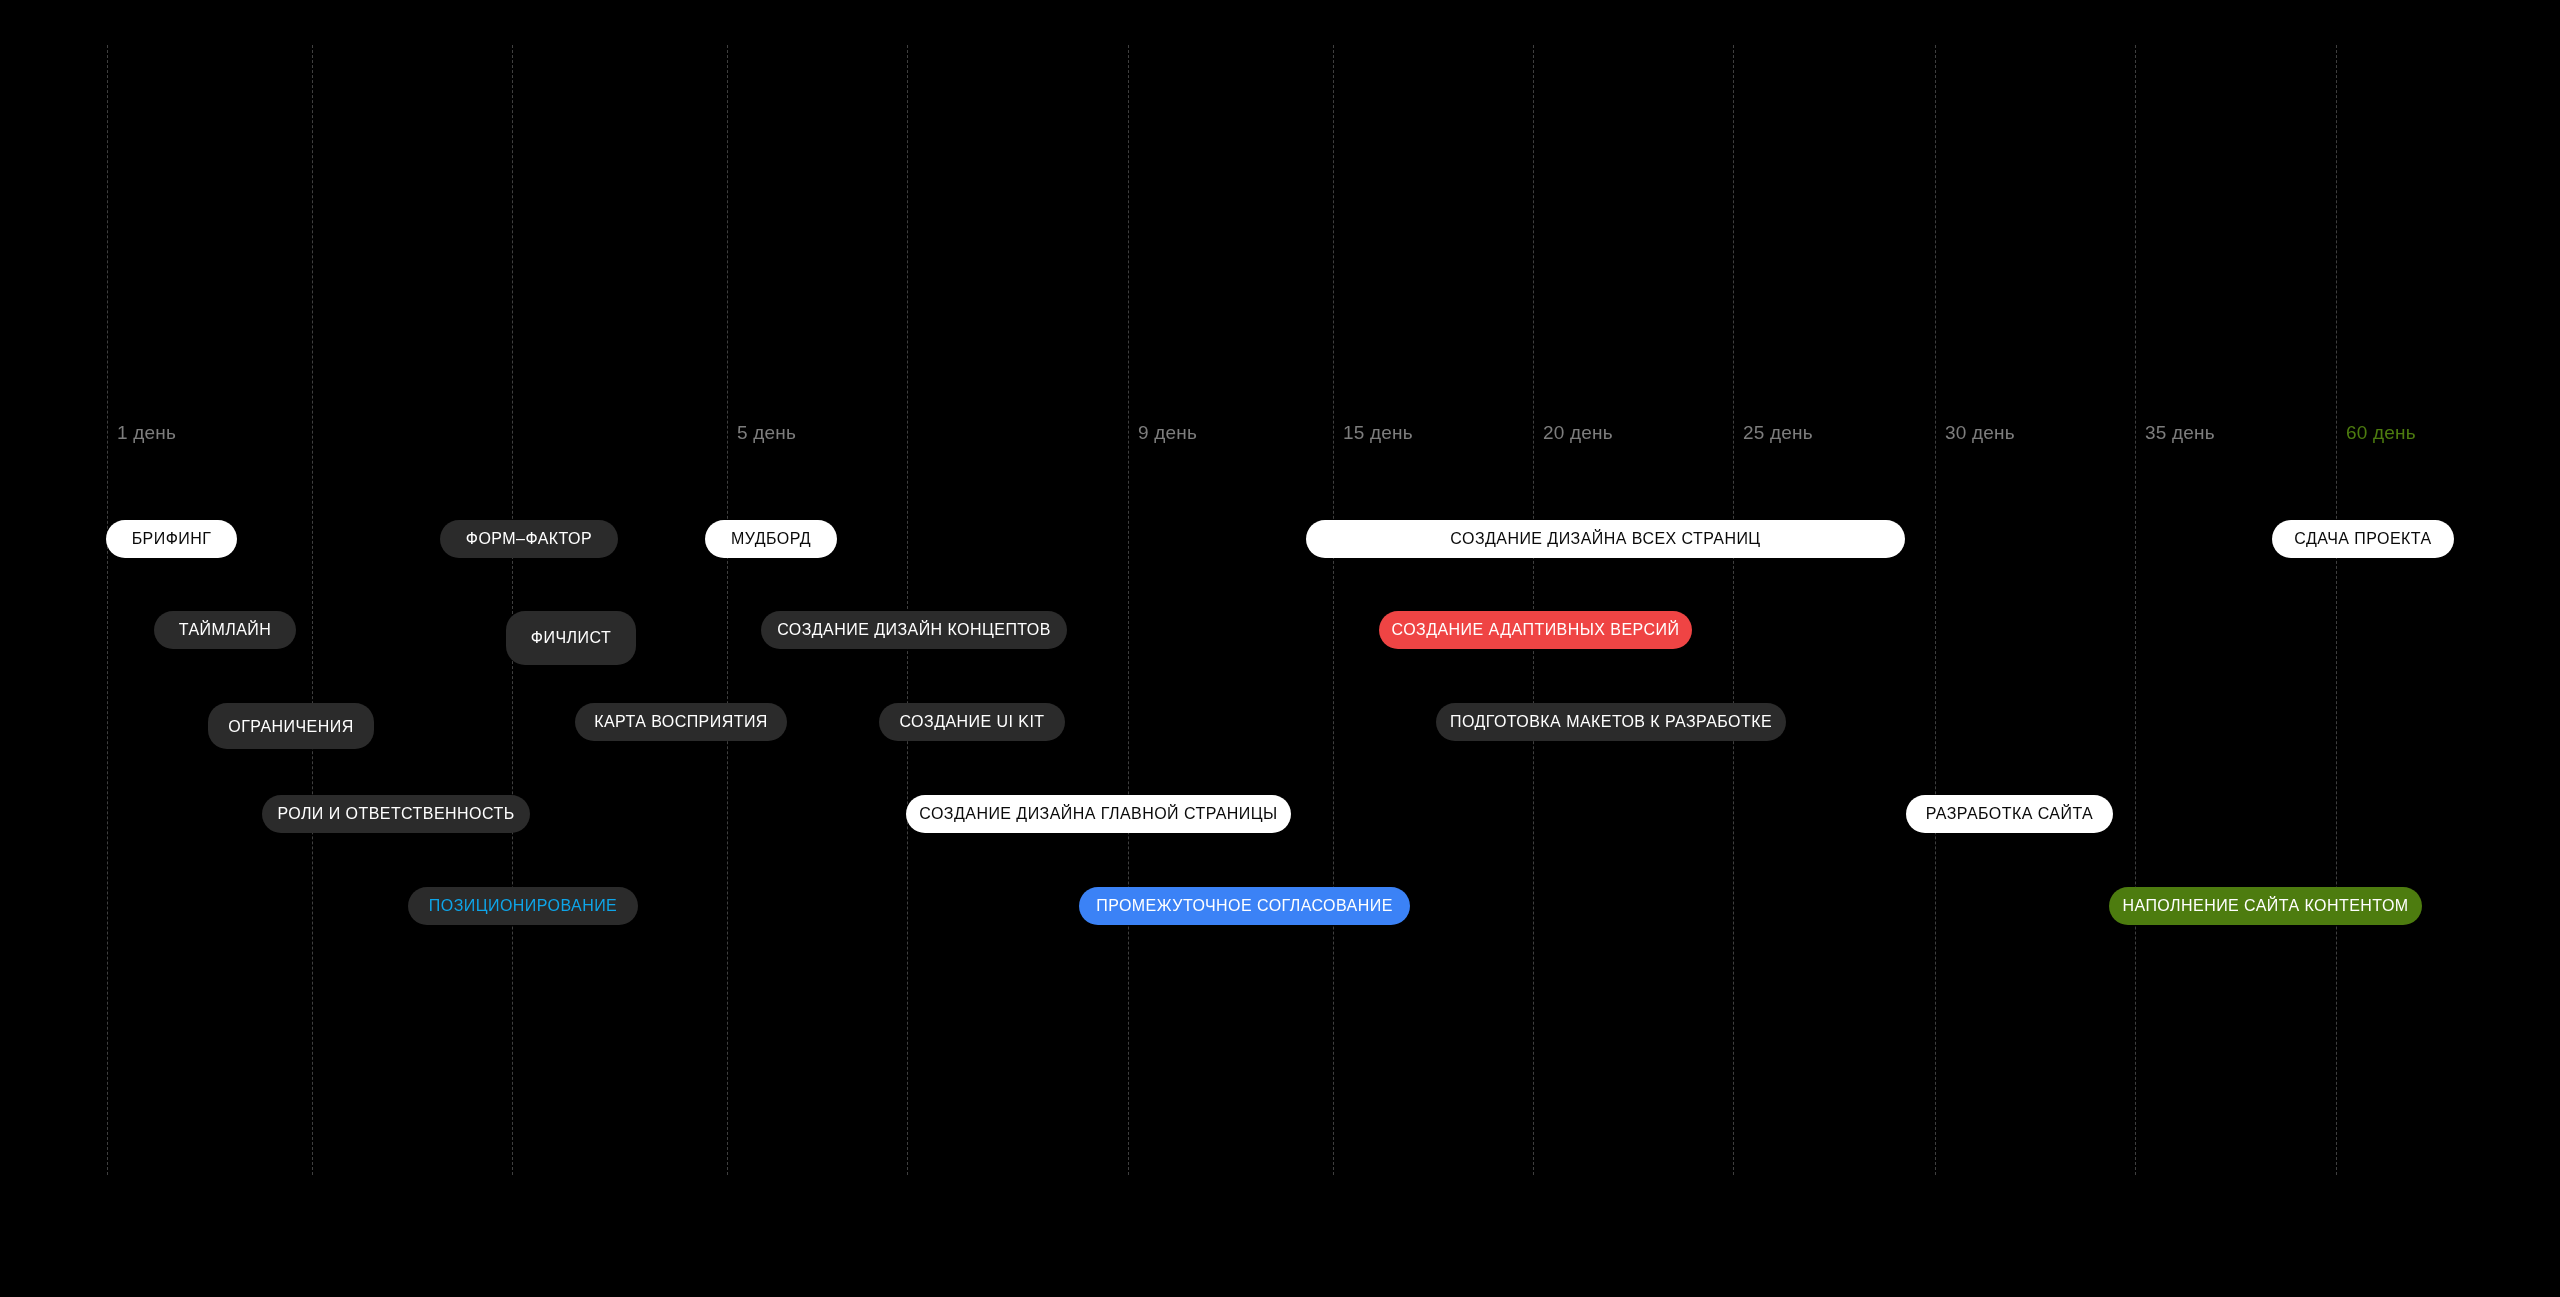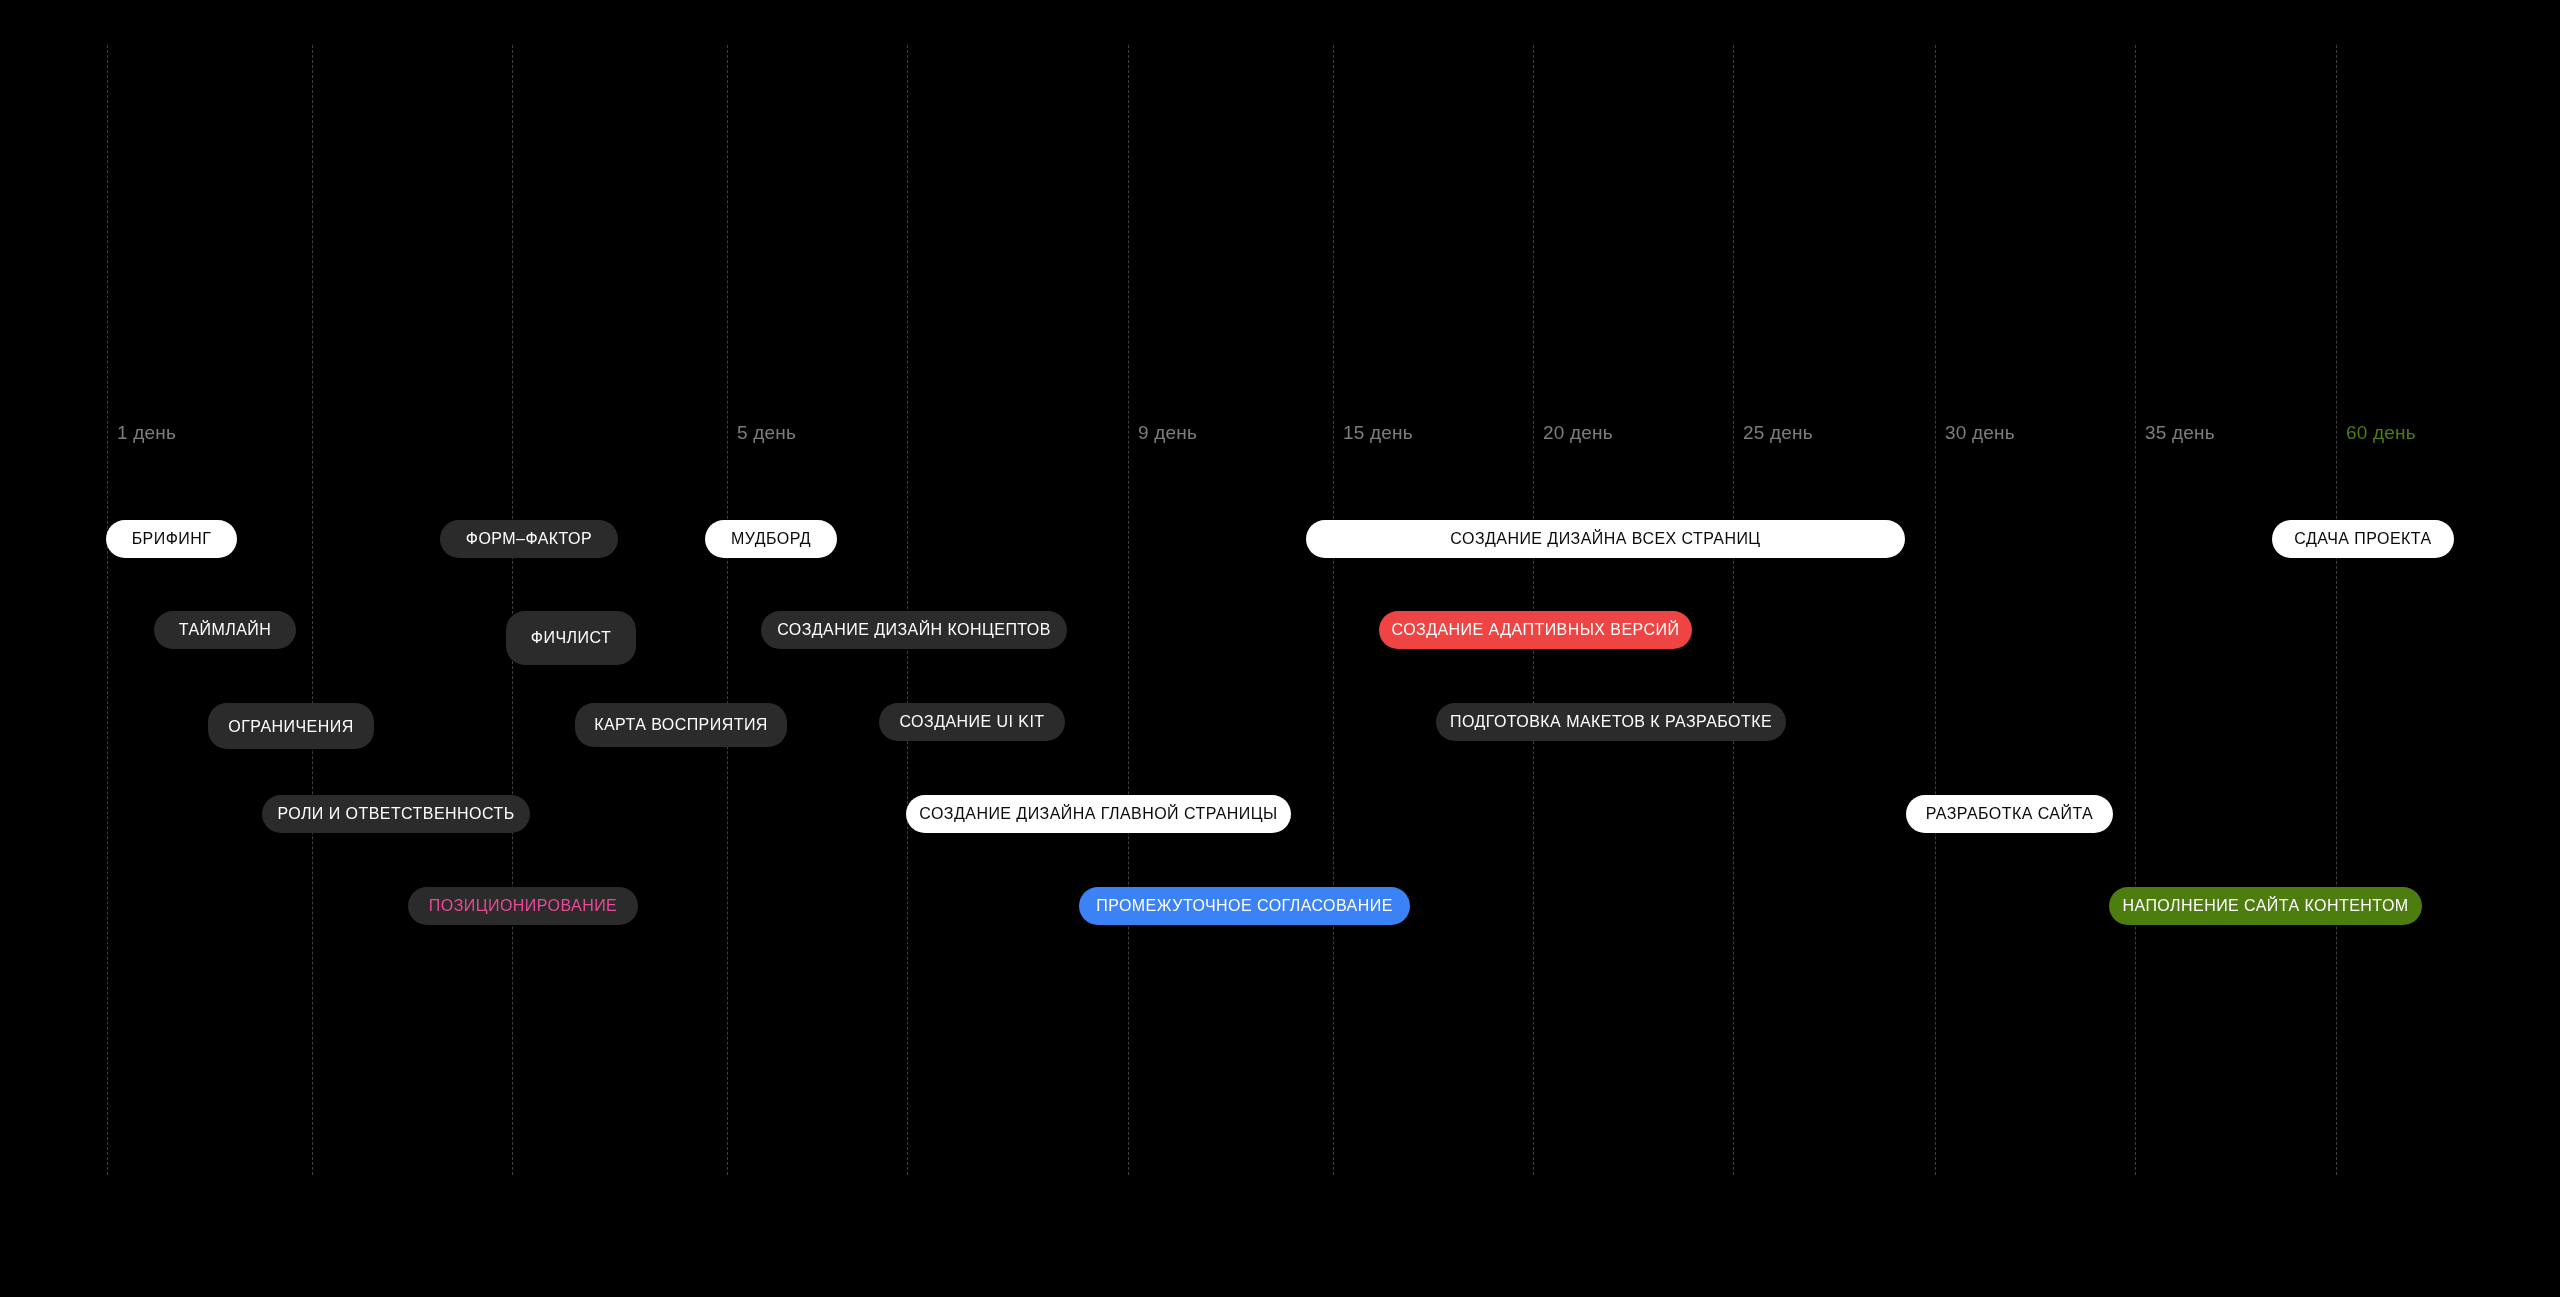--- a/index.html
+++ b/index.html
@@ -128,40 +128,40 @@
       </div>
       <div class="pill dark" style="left: 761px; top: 611px; width: 306px; height: 38px; border-radius: 19px; background: rgb(43, 43, 43);">
         <span class="pill-label" style="color: rgb(255, 255, 255);">СОЗДАНИЕ ДИЗАЙН КОНЦЕПТОВ</span>
       </div>
       <div class="pill dark" style="left: 1379px; top: 611px; width: 313px; height: 38px; border-radius: 19px; background: #ef4444;">
         <span class="pill-label" style="color: rgb(255, 255, 255);">СОЗДАНИЕ АДАПТИВНЫХ ВЕРСИЙ</span>
       </div>
       <div class="pill dark" style="left: 208px; top: 703px; width: 166px; height: 46px; border-radius: 19px; background: rgb(43, 43, 43); align-items: flex-end;">
         <span class="pill-label" style="color: rgb(255, 255, 255);">ОГРАНИЧЕНИЯ</span>
       </div>
-      <div class="pill dark" style="left: 575px; top: 703px; width: 212px; height: 44px; border-radius: 19px; background: rgb(43, 43, 43);">
+      <div class="pill dark" style="left: 575px; top: 703px; width: 212px; height: 38px; border-radius: 19px; background: rgb(43, 43, 43);">
         <span class="pill-label" style="color: rgb(255, 255, 255);">КАРТА ВОСПРИЯТИЯ</span>
       </div>
       <div class="pill dark" style="left: 879px; top: 703px; width: 186px; height: 38px; border-radius: 19px; background: rgb(43, 43, 43);">
         <span class="pill-label" style="color: rgb(255, 255, 255);">СОЗДАНИЕ UI KIT</span>
       </div>
       <div class="pill dark" style="left: 1436px; top: 703px; width: 350px; height: 38px; border-radius: 19px; background: rgb(43, 43, 43);">
         <span class="pill-label" style="color: rgb(255, 255, 255);">ПОДГОТОВКА МАКЕТОВ К РАЗРАБОТКЕ</span>
       </div>
       <div class="pill dark" style="left: 262px; top: 795px; width: 268px; height: 38px; border-radius: 19px; background: rgb(43, 43, 43);">
         <span class="pill-label" style="color: rgb(255, 255, 255);">РОЛИ И ОТВЕТСТВЕННОСТЬ</span>
       </div>
       <div class="pill light" style="left: 906px; top: 795px; width: 385px; height: 38px; border-radius: 19px; background: rgb(255, 255, 255);">
         <span class="pill-label" style="color: rgb(10, 10, 10);">СОЗДАНИЕ ДИЗАЙНА ГЛАВНОЙ СТРАНИЦЫ</span>
       </div>
       <div class="pill light" style="left: 1906px; top: 795px; width: 207px; height: 38px; border-radius: 19px; background: rgb(255, 255, 255);">
         <span class="pill-label" style="color: rgb(10, 10, 10);">РАЗРАБОТКА САЙТА</span>
       </div>
       <div class="pill dark" style="left: 408px; top: 887px; width: 230px; height: 38px; border-radius: 19px; background: rgb(43, 43, 43);">
-        <span class="pill-label" style="color: #ec4899;">ПОЗИЦИОНИРОВАНИЕ</span>
+        <span class="pill-label" style="color: #0ea5e9;">ПОЗИЦИОНИРОВАНИЕ</span>
       </div>
       <div class="pill dark" style="left: 1079px; top: 887px; width: 331px; height: 38px; border-radius: 19px; background: #3b82f6;">
         <span class="pill-label" style="color: rgb(255, 255, 255);">ПРОМЕЖУТОЧНОЕ СОГЛАСОВАНИЕ</span>
       </div>
       <div class="pill dark" style="left: 2109px; top: 887px; width: 313px; height: 38px; border-radius: 19px; background: #4d7c0f;">
         <span class="pill-label" style="color: rgb(255, 255, 255);">НАПОЛНЕНИЕ САЙТА КОНТЕНТОМ</span>
       </div>
     </div>
 </div>
 

